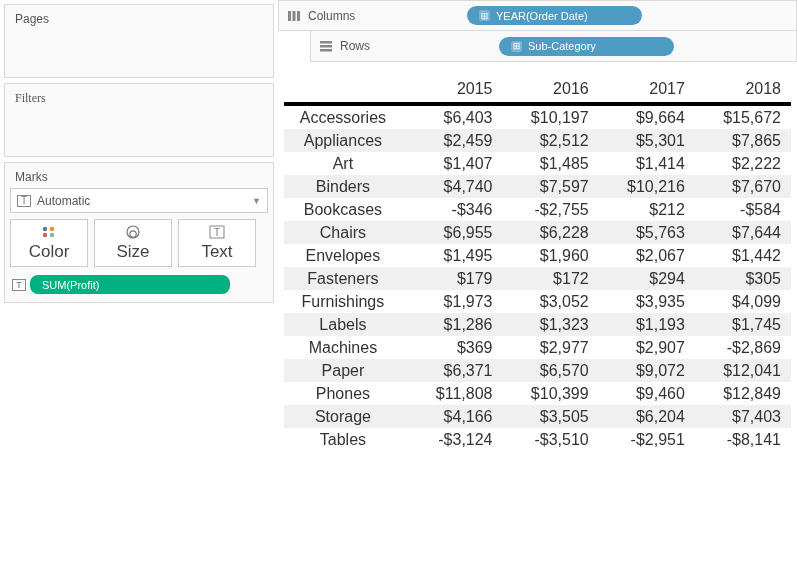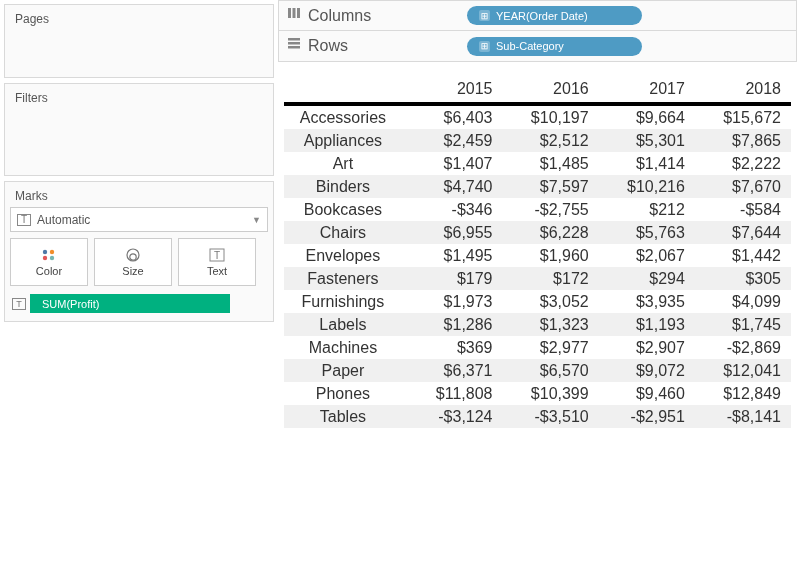--- a/index.html
+++ b/index.html
@@ -3,51 +3,51 @@
 <meta charset="utf-8">
 <style>
   * { box-sizing: border-box; margin: 0; padding: 0; }
   body { font-family: Arial, Helvetica, sans-serif; font-size: 12px; color: #333; background: #fff; width: 797px; }
   .layout { display: flex; }
   .left { width: 278px; padding: 4px; }
   .right { flex: 1; }
   .panel { border: 1px solid #d9d9d9; background: #fafafa; margin-bottom: 5px; }
   .panel .title { font-size: 12px; color: #555; padding: 7px 10px; }
   .pages { height: 74px; }
-  .filters { height: 93px; }
+  .filters { height: 74px; font-family: Liberation Serif, serif; }
   .marks .title { padding-bottom: 4px; }
   .marks-body { padding: 0 5px 8px; }
   .mark-type {
     width: 100%; height: 25px; border: 1px solid #ccc; background: #fff;
     display: flex; align-items: center; padding: 0 6px; font-size: 12px; color: #555;
     cursor: pointer; margin-bottom: 6px;
   }
   .mark-type .t-icon { width: 14px; display: inline-flex; justify-content: center; margin-right: 6px; font-size: 10px; border: 1px solid #888; height: 12px; align-items: center; color: #777; }
   .mark-type .caret { margin-left: auto; color: #888; font-size: 9px; }
   .cards { display: flex; flex-wrap: wrap; gap: 6px; }
   .card {
     width: 78px; height: 48px; border: 1px solid #ccc; background: #fff;
     display: flex; flex-direction: column; align-items: center; justify-content: center;
     gap: 3px; cursor: pointer; font-size: 11px; color: #444;
   }
   .card svg { display: block; }
-  .card .lbl { font-size: 11px; }
+  .card .lbl { font-size: 17px; }
   .pill-row { display: flex; align-items: center; margin-top: 8px; gap: 4px; }
   .pill-row .t-box { width: 14px; height: 12px; border: 1px solid #888; font-size: 9px; color: #777; display: inline-flex; align-items: center; justify-content: center; margin-left: 2px; }
   .pill {
-    display: inline-flex; align-items: center; height: 19px; border-radius: 0;
+    display: inline-flex; align-items: center; height: 19px; border-radius: 8px;
     background: #00b180; color: #fff; font-size: 11px; padding: 0 12px;
     min-width: 200px;
   }
   .shelf-row {
     display: flex; align-items: center; height: 31px; border: 1px solid #d9d9d9;
     background: #fafafa; padding: 0 8px; gap: 10px;
   }
-  .shelf-row + .shelf-row { border-top: none; }
-  .shelf-label { display: flex; gap: 7px; width: 170px; color: #555; font-size: 16px; }
+  .shelf-row + .shelf-row { border-top: none; margin-left: 32px; }
+  .shelf-label { display: flex; align-items: center; gap: 7px; width: 170px; color: #555; font-size: 12px; }
   .shelf-icon { width: 14px; color: #777; display: inline-flex; }
   .blue-pill {
     display: inline-flex; align-items: center; height: 19px; border-radius: 10px;
     background: #4e9bc4; color: #fff; font-size: 11px; padding: 0 12px;
     gap: 6px; min-width: 175px;
   }
   .blue-pill .plus { font-size: 9px; background: rgba(255,255,255,0.25); width: 11px; height: 11px; border-radius: 2px; display: inline-flex; align-items: center; justify-content: center; }
   .viz { padding: 8px 6px 4px 6px; margin-top: 6px; }
   table.crosstab { border-collapse: collapse; width: 100%; font-size: 16px; color: #333; }
   table.crosstab th { font-weight: normal; text-align: right; padding: 3px 10px; }
@@ -241,20 +241,27 @@
               <td>$12,041</td>
             </tr>
             <tr>
               <td class="rowh">Phones</td>
               <td>$11,808</td>
               <td>$10,399</td>
               <td>$9,460</td>
               <td>$12,849</td>
             </tr>
             <tr>
+              <td class="rowh">Storage</td>
+              <td>$4,166</td>
+              <td>$3,505</td>
+              <td>$6,204</td>
+              <td>$7,403</td>
+            </tr>
+            <tr>
               <td class="rowh">Tables</td>
               <td>-$3,124</td>
               <td>-$3,510</td>
               <td>-$2,951</td>
               <td>-$8,141</td>
             </tr>
           </tbody>
       </table>
     </div>
   </div>

